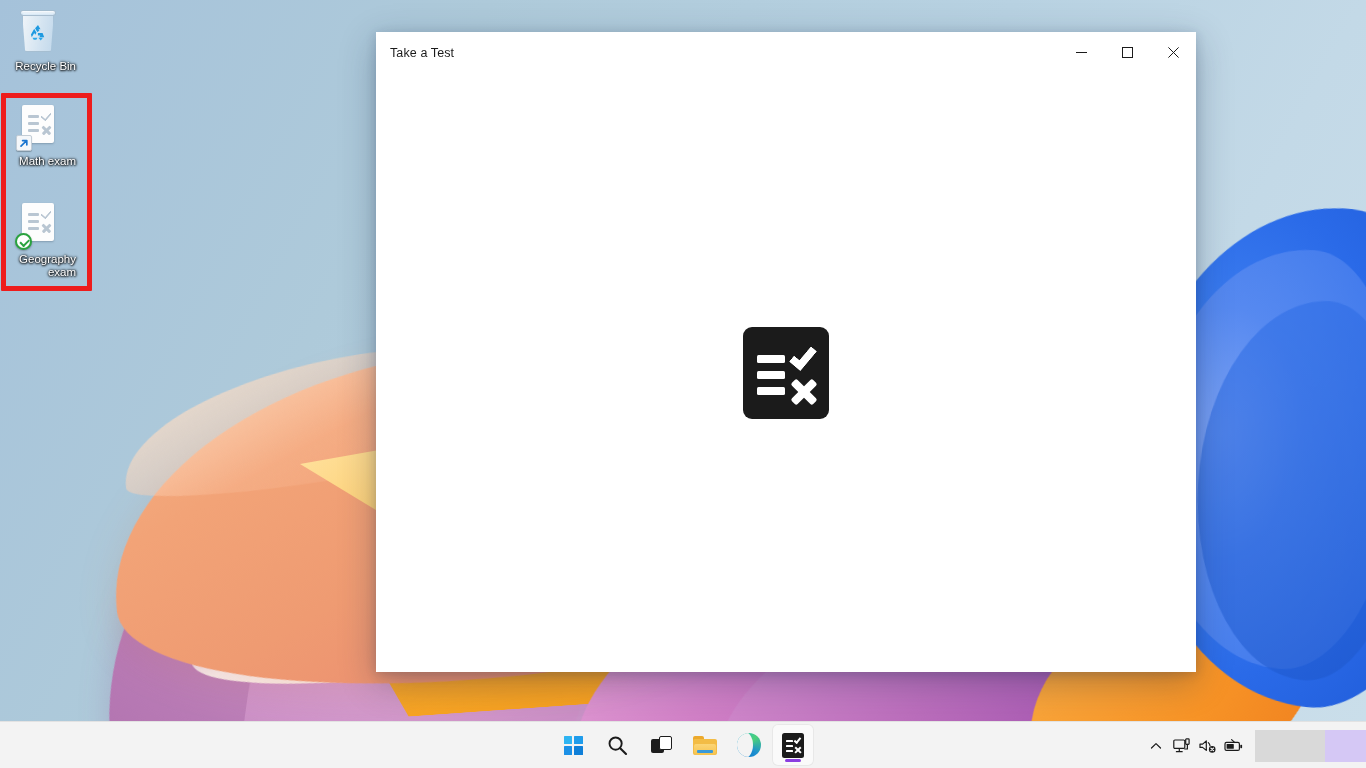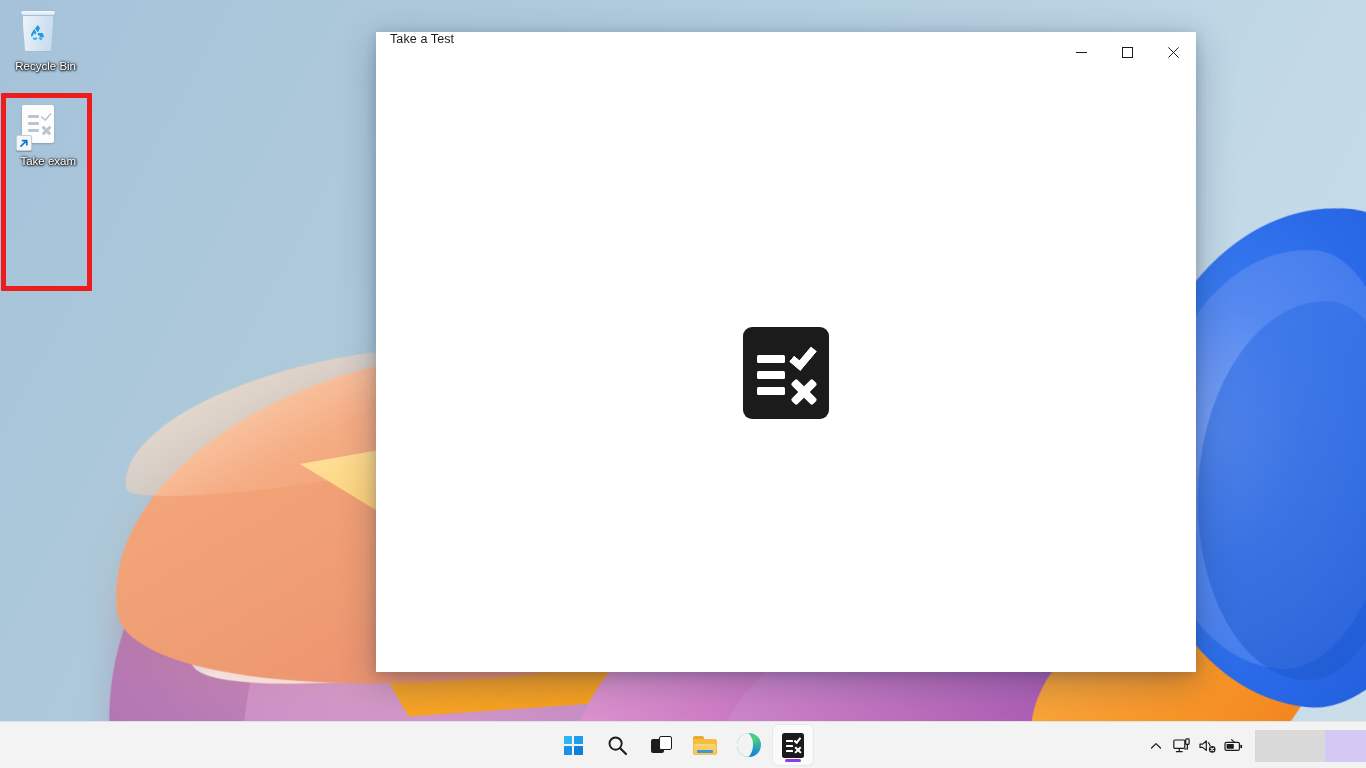--- a/index.html
+++ b/index.html
@@ -188,21 +188,21 @@
   }
 
   
   #win {
     position:absolute; left:376px; top:32px; width:820px; height:640px;
     background:#ffffff;
     box-shadow:0 10px 34px rgba(20,40,70,.30), 0 2px 10px rgba(20,40,70,.18);
   }
   #titlebar {
     position:relative; height:41px; background:#ffffff;
-    display:flex; 
+    display:flex; align-items:center;
   }
   #wintitle {
     font-size:12.5px; color:#1b1b1b; margin-left:14px; letter-spacing:.1px;
   }
   #wincontrols { position:absolute; right:0; top:0; display:flex; height:41px; }
   .wc {
     width:46px; height:41px; display:flex; align-items:center; justify-content:center;
     cursor:default;
   }
   .wc svg { display:block; }
@@ -345,23 +345,36 @@
           <span class="ln ln3"></span>
         <span class="tick"></span>
           <span class="ex"></span>
       </div>
       <div class="badge-shortcut">
         <svg width="12" height="12" viewBox="0 0 12 12" aria-hidden="true">
           <path d="M3 9.2 8.2 4M4.6 3.6h4.2v4.2" stroke="#1874cf" stroke-width="1.7" fill="none" stroke-linecap="round" stroke-linejoin="round"></path>
         </svg>
       </div>
     </div>
-    <div class="label">Take exam</div>
-  </div>
-
+    <div class="label">Math exam</div>
+  </div>
+
+  <div class="desk-icon" style="left:0px; top:201px;">
+    <div class="glyph">
+      <div class="doc">
+        <span class="ln ln1"></span>
+          <span class="ln ln2"></span>
+          <span class="ln ln3"></span>
+        <span class="tick"></span>
+          <span class="ex"></span>
+      </div>
+      <div class="badge-sync"></div>
+    </div>
+    <div class="label">Geography exam</div>
+  </div>
 
   <div id="annot"></div>
 
   <div id="win">
     <div id="titlebar">
       <div id="wintitle">Take a Test</div>
       <div id="wincontrols">
         <div class="wc">
           <svg width="11" height="11" viewBox="0 0 11 11" aria-hidden="true">
             <path d="M0 5.5h11" stroke="#1b1b1b" stroke-width="1"></path>

